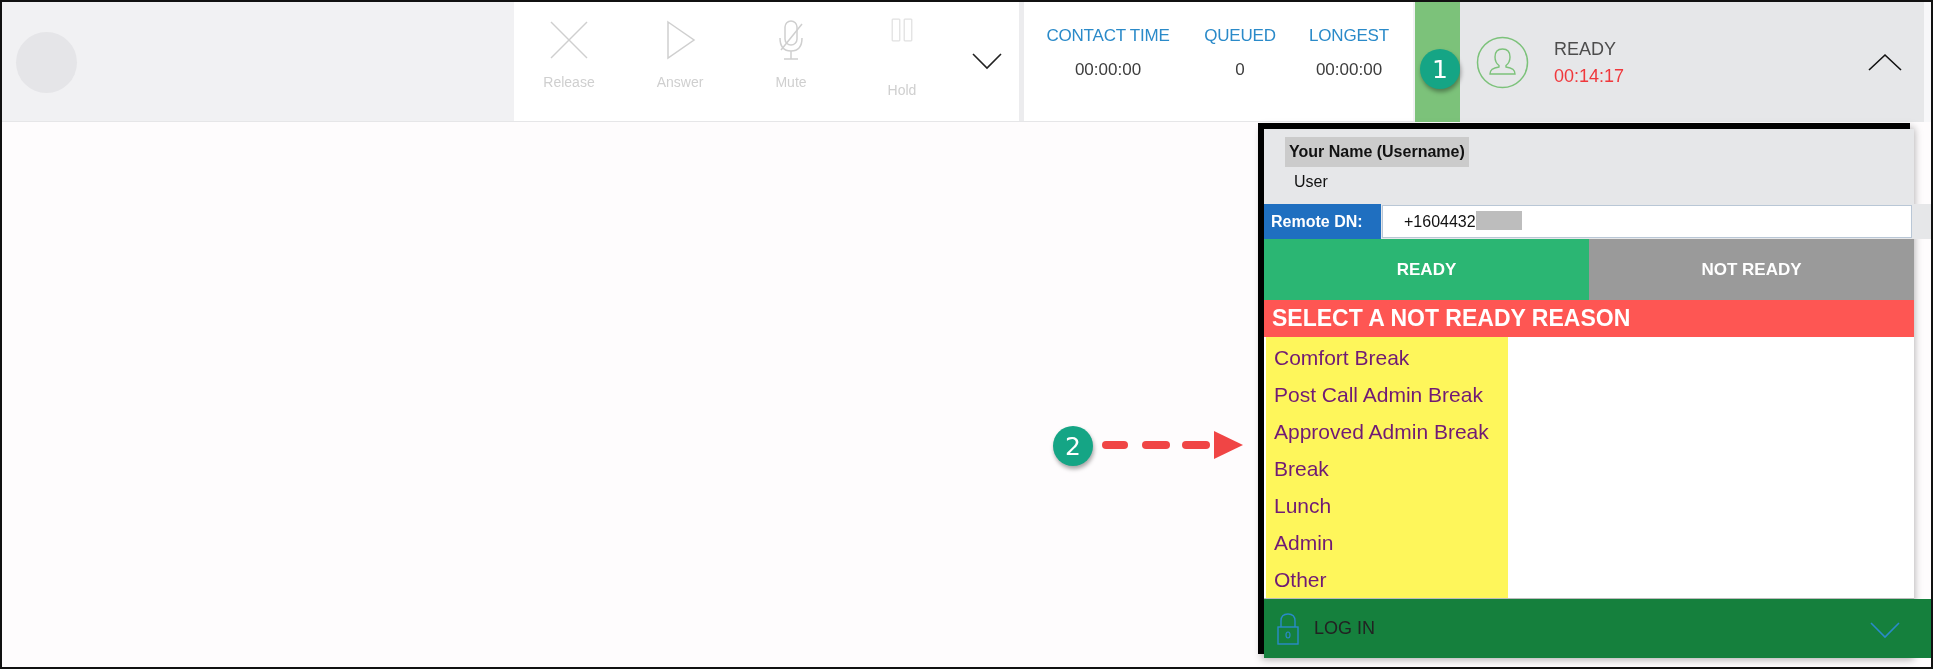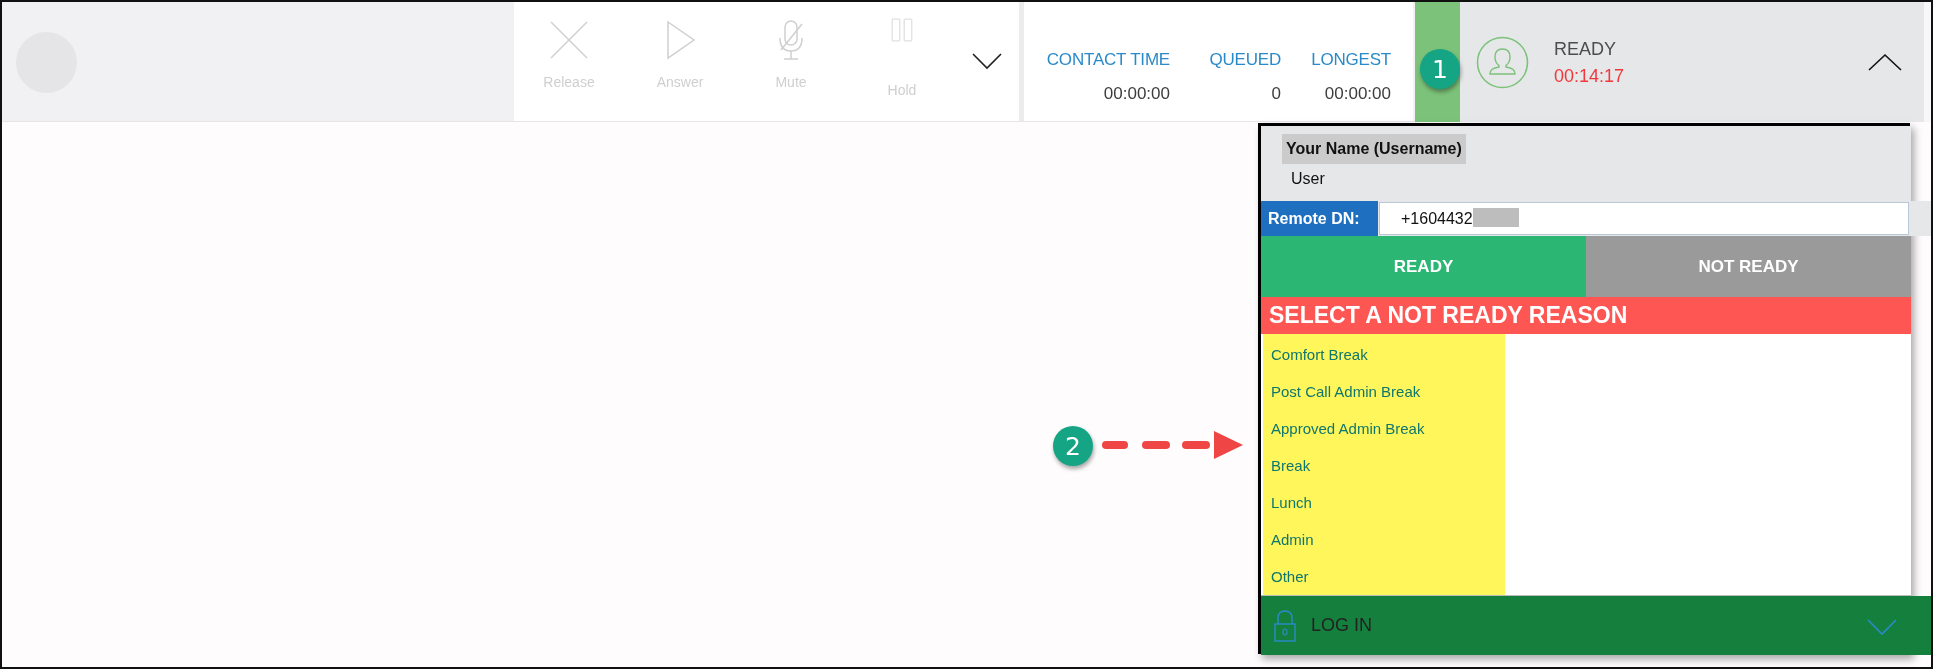--- a/index.html
+++ b/index.html
@@ -19,38 +19,38 @@
 
   .toolbar { left: 512px; top: 0; width: 505px; height: 119px; background: #ffffff; }
   .tool-btn { position: absolute; top: 16px; width: 90px; height: 80px; display: flex; flex-direction: column; align-items: center; cursor: pointer; }
   .tool-btn svg { width: 44px; height: 44px; }
   .tool-btn .lbl { margin-top: 12px; font-size: 14px; color: #cfcfcf; }
   .tool-chevron { left: 957px; top: 46px; width: 56px; height: 28px; cursor: pointer; }
 
   .divider-v { left: 1017px; top: 0; width: 5px; height: 119px; background: #ececee; }
 
   .stats { left: 1022px; top: 0; width: 389px; height: 119px; background: #ffffff; }
-  .stat { position: absolute; top: 48px; text-align: right; }
+  .stat { position: absolute; top: 24px; text-align: center; }
   .stat .k { font-size: 17px; color: #2a8ac9; white-space: nowrap; letter-spacing: -0.2px; }
   .stat .v { font-size: 17px; color: #3d3d3d; margin-top: 14px; }
 
   .green-strip { left: 1413px; top: 0; width: 45px; height: 120px; background: #7cc27a; }
   .badge { position: absolute; width: 40px; height: 40px; border-radius: 50%; background: #15a585; color: #fff;
            font-size: 25px; display: flex; align-items: center; justify-content: center;
            box-shadow: 1px 3px 4px rgba(0,0,0,0.35); font-family: "DejaVu Sans", sans-serif; }
 
   .status-panel { left: 1458px; top: 0; width: 464px; height: 120px; background: #e6e7e9; cursor: pointer; }
   .status-avatar { left: 1474px; top: 34px; width: 53px; height: 53px; }
   .status-label { left: 1552px; top: 37px; font-size: 18px; color: #4d4d4d; }
   .status-time { left: 1552px; top: 64px; font-size: 18px; color: #f0383c; }
   .status-chevron { left: 1865px; top: 50px; width: 36px; height: 20px; }
   .right-edge { left: 1922px; top: 0; width: 7px; height: 120px; background: #f7f7f9; }
 
   
-  .dropdown { left: 1256px; top: 121px; width: 652px; height: 531px; background: #fff; border: 3px solid #000000;
+  .dropdown { left: 1256px; top: 121px; width: 652px; height: 531px; background: #fff; border: 6px solid #000000;
               box-shadow: 4px 5px 8px rgba(0,0,0,0.35); }
   .dd-head { position: absolute; left: 0; top: 0; width: 650px; height: 75px; background: #e6e7e9; }
   .dd-name { position: absolute; left: 21px; top: 8px; height: 30px; padding: 0 4px; background: #cbcbcb;
              font-size: 16px; font-weight: bold; color: #111; line-height: 30px; }
   .dd-role { position: absolute; left: 30px; top: 44px; font-size: 16px; color: #111; }
 
   .dd-dn { position: absolute; left: 0; top: 75px; width: 684px; height: 35px; background: #e6e7e9; }
   .dd-dn-label { position: absolute; left: 0; top: 0; width: 117px; height: 35px; background: #1f6fc0; color: #fff;
                  font-size: 16px; font-weight: bold; line-height: 35px; padding-left: 7px; }
   .dd-dn-input { position: absolute; left: 118px; top: 1px; width: 530px; height: 33px; border: 1px solid #b9c7d6;
@@ -60,21 +60,21 @@
   .dd-ready { position: absolute; left: 0; top: 110px; width: 325px; height: 61px; background: #2bb673; color: #fff;
               font-size: 17px; font-weight: bold; text-align: center; line-height: 61px; cursor: pointer; }
   .dd-notready { position: absolute; left: 325px; top: 110px; width: 325px; height: 61px; background: #9a9a9a; color: #fff;
                  font-size: 17px; font-weight: bold; text-align: center; line-height: 61px; cursor: pointer; }
 
   .dd-reason-head { position: absolute; left: 0; top: 171px; width: 650px; height: 37px; background: #fe5653; color: #fff;
                     font-size: 23px; font-weight: bold; line-height: 37px; padding-left: 8px; }
 
   .dd-list { position: absolute; left: 0; top: 208px; width: 650px; height: 262px; background: #fff; border-bottom: 1px solid #bbb; }
   .dd-list-col { position: absolute; left: 2px; top: 0; width: 242px; height: 261px; background: #fef65b; }
-  .dd-item { position: absolute; left: 10px; height: 37px; line-height: 37px; font-size: 15px; color: #0f766e; cursor: pointer; white-space: nowrap; }
+  .dd-item { position: absolute; left: 10px; height: 37px; line-height: 37px; font-size: 21px; color: #701a75; cursor: pointer; white-space: nowrap; }
 
   .dd-foot { position: absolute; left: 0; top: 470px; width: 754px; height: 59px; background: #15803d; cursor: pointer; }
   .lock-icon { position: absolute; left: 13px; top: 14px; width: 22px; height: 32px; }
   .login-label { position: absolute; left: 50px; top: 19px; font-size: 18px; color: #222; }
   .foot-chevron { position: absolute; left: 605px; top: 22px; width: 32px; height: 18px; }
 
   
   .arrow-ann { left: 1098px; top: 428px; width: 145px; height: 30px; }
 </style>
 </head>

